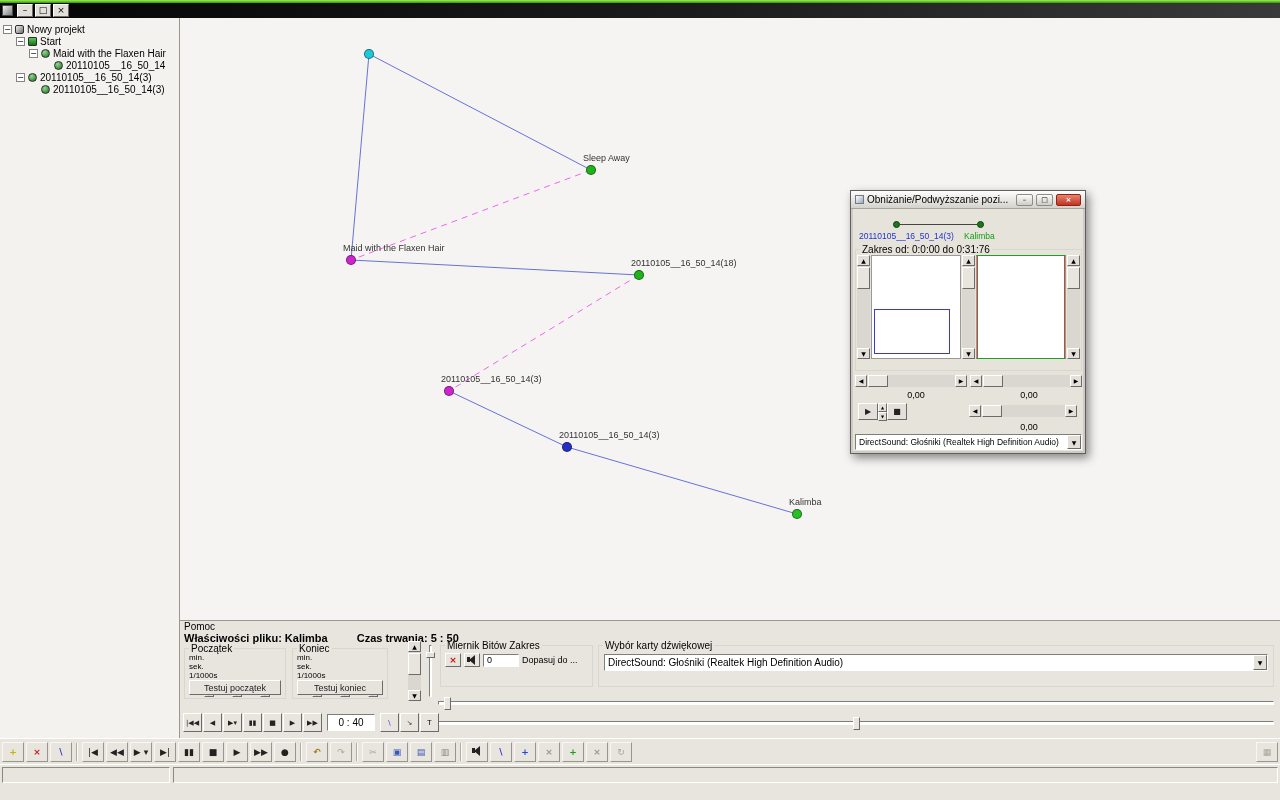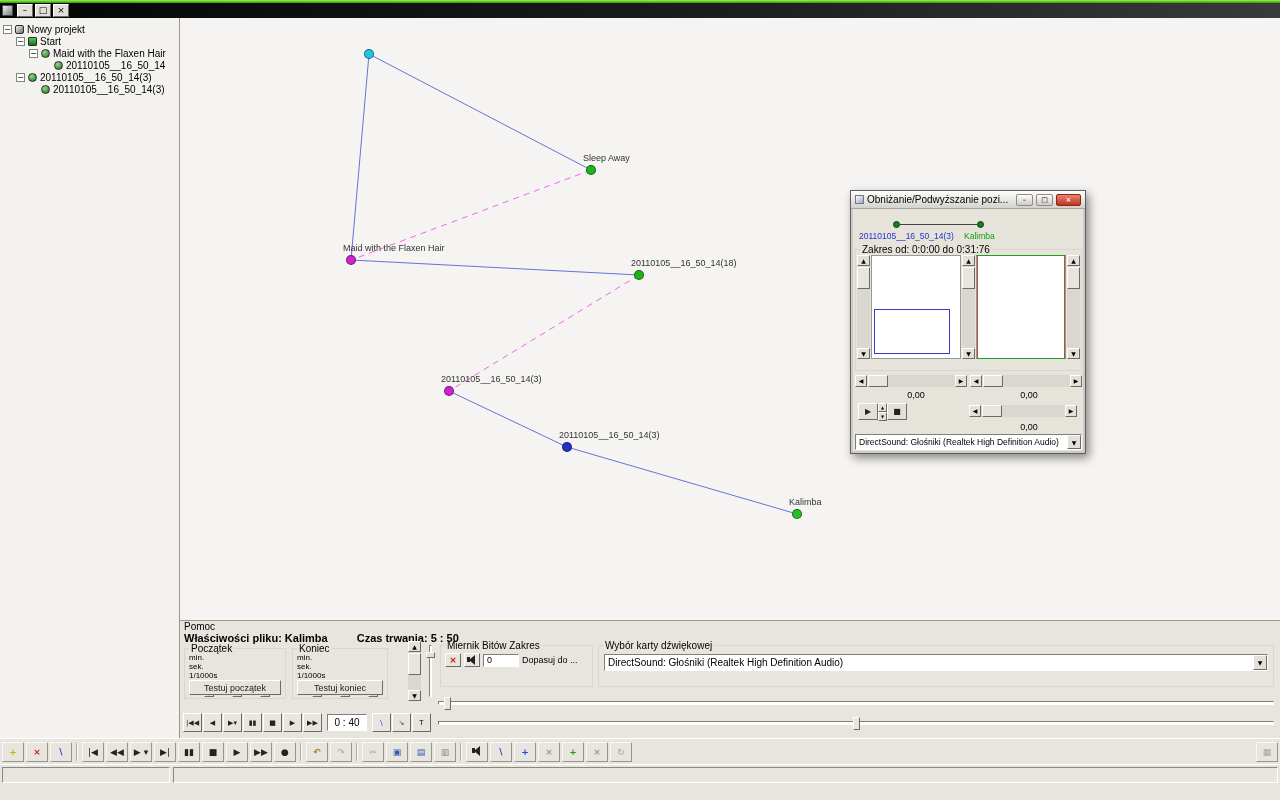--- a/index.html
+++ b/index.html
@@ -73,21 +73,21 @@
   .speed-label{top:66px;}
   .balance-label{top:87px;}
   .slider-groove{position:absolute;left:258px;width:836px;height:4px;background:#fff;border:1px solid;border-color:#807e78 #fff #fff #807e78;}
   .speed-groove{top:80px;}
   .balance-groove{top:100px;}
   .slider-thumb{position:absolute;top:-5px;width:7px;height:13px;background:#e8e5df;border:1px solid;border-color:#fff #6b6b6b #6b6b6b #fff;}
 
   .transport{position:absolute;left:3px;top:92px;display:flex;align-items:center;gap:2px;}
   .transport-btns{display:flex;gap:1px;}
   .tr-btn{width:19px;height:19px;padding:0;font-size:7px;background:#e8e5df;border:1px solid;border-color:#fff #6b6b6b #6b6b6b #fff;}
-  .time-box{width:40px;height:17px;background:#fff;border:1px solid;border-color:#807e78 #fff #fff #807e78;font-size:10px;text-align:center;line-height:15px;margin:0 3px;}
+  .time-box{width:48px;height:17px;background:#fff;border:1px solid;border-color:#807e78 #fff #fff #807e78;font-size:10px;text-align:center;line-height:15px;margin:0 3px;}
 
   .toolbar{height:26px;display:flex;align-items:center;gap:2px;padding:0 2px;background:#e8e5df;border-top:1px solid #fff;}
   .tb-btn{width:22px;height:20px;padding:0;background:#e8e5df;border:1px solid;border-color:#f8f7f4 #98958c #98958c #f8f7f4;font-size:9px;}
   .tb-btn.disabled{color:#a8a59c;}
   .tb-sep{width:2px;height:18px;border-left:1px solid #b0ada4;border-right:1px solid #fbfaf7;margin:0 2px;}
   .tb-spacer{flex:1;}
 
   .statusbar{height:22px;display:flex;gap:3px;padding:2px;background:#e8e5df;border-top:1px solid #fff;}
   .status-cell{border:1px solid;border-color:#8a887f #fff #fff #8a887f;height:16px;}
   .status-cell.left{width:168px;flex:none;}

